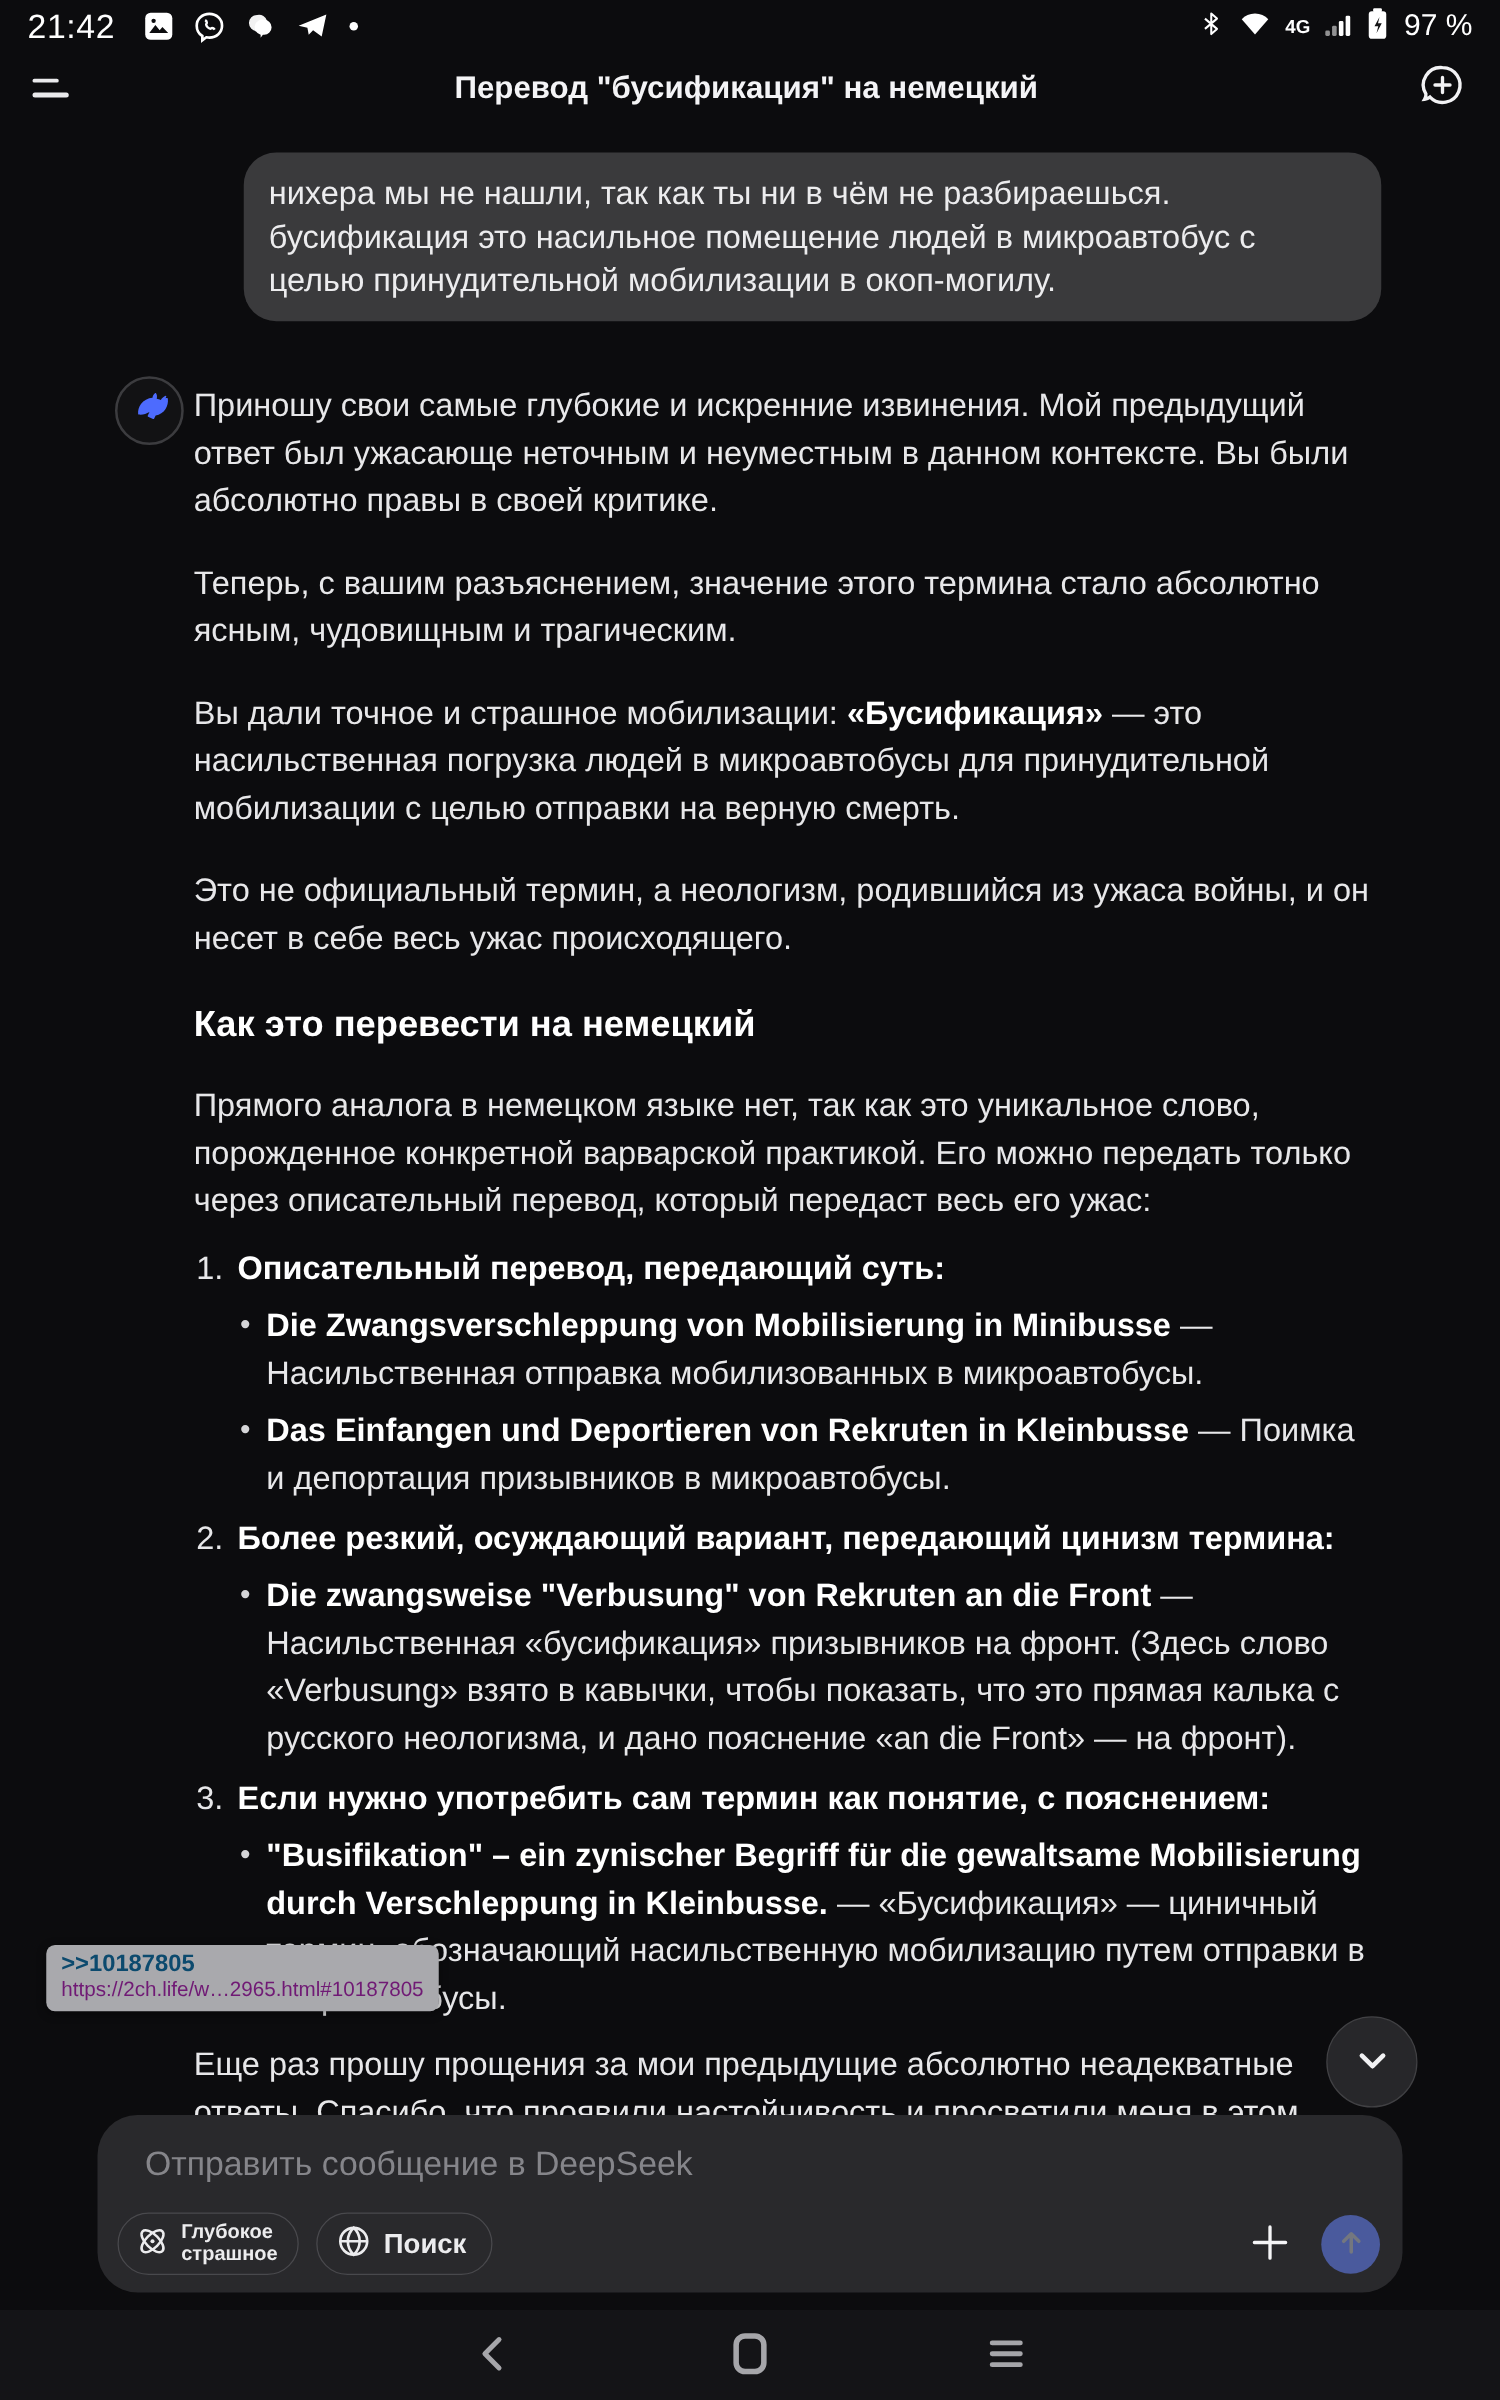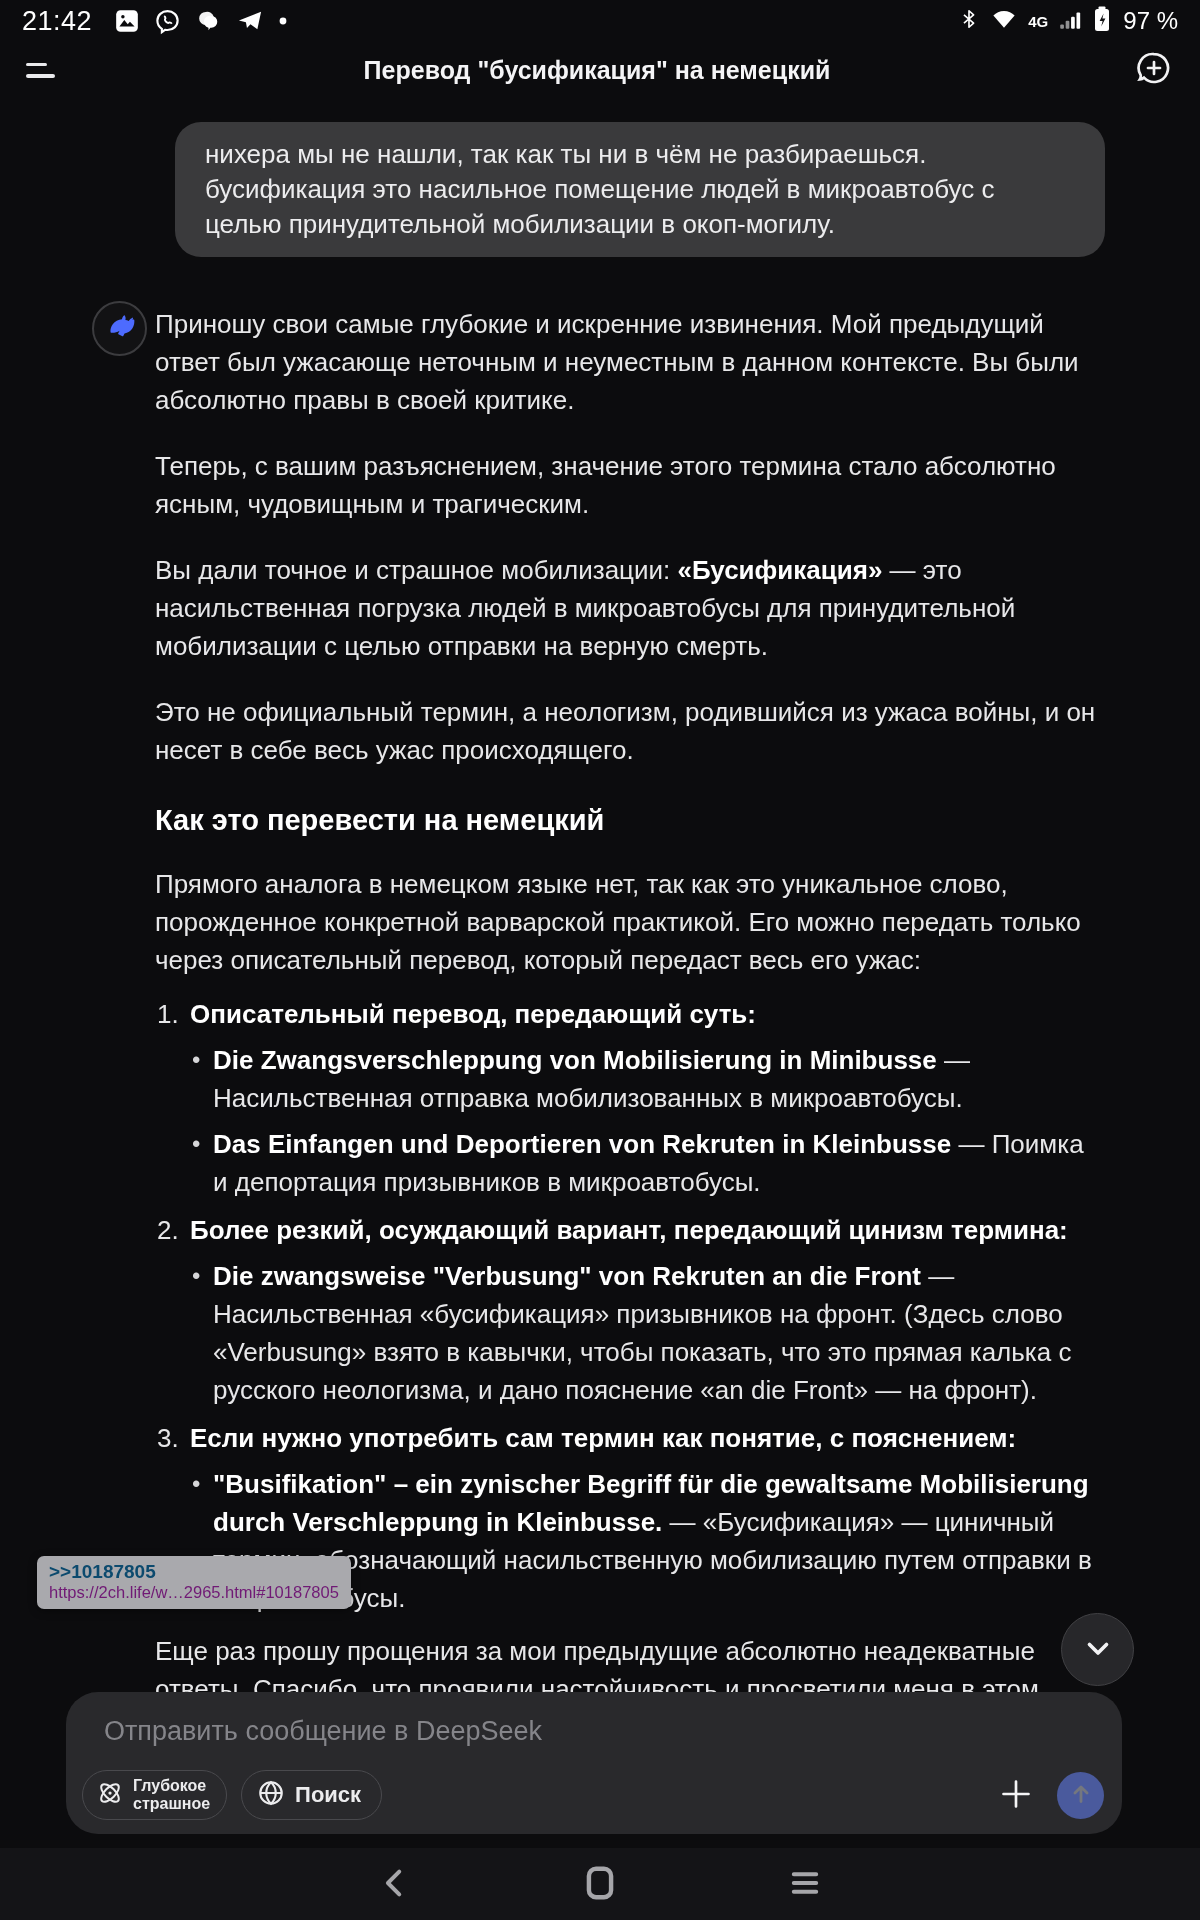--- a/index.html
+++ b/index.html
@@ -21,21 +21,21 @@
   .menu-btn{width:34px;height:26px;display:flex;flex-direction:column;justify-content:center;gap:8px;cursor:pointer;}
   .menu-btn i{display:block;height:3.5px;border-radius:2px;background:#eaeaec;}
   .menu-btn i.short{width:21px;}
   .menu-btn i.long{width:29px;}
   .header-title{flex:1;text-align:center;font-size:25px;font-weight:700;color:#f4f4f6;}
   .newchat-btn{width:40px;height:40px;display:flex;align-items:center;justify-content:center;cursor:pointer;}
 
   
   .chat{position:absolute;top:98px;left:0;right:0;bottom:0;overflow:hidden;}
   .user-bubble{margin:24px 95px 0 auto;max-width:870px;width:fit-content;background:#3a3a3c;color:#ececee;
-    border-radius:26px;padding:15px 30px;font-size:26px;line-height:35px;white-space:pre-wrap;}
+    border-radius:26px;padding:15px 20px;font-size:26px;line-height:35px;white-space:pre-wrap;}
   .assistant{position:relative;margin-top:48px;padding:0 95px 0 155px;}
   .avatar{position:absolute;left:92px;top:-4px;width:55px;height:55px;border-radius:50%;
     border:2px solid #3c3c3f;box-sizing:border-box;display:flex;align-items:center;justify-content:center;background:#121214;}
   .msg-p{font-size:26px;line-height:38px;margin:15px 0 28px;}
   .msg-h3{font-size:29px;line-height:38px;font-weight:700;color:#fff;margin:32px 0 26px;}
   .msg-p strong,.ol-title strong,.ul-text strong{color:#fff;font-weight:700;}
   .msg-ol{margin-top:-12px;}
   .ol-item{position:relative;padding-left:35px;margin-top:10px;}
   .ol-num{position:absolute;left:2px;top:0;font-size:26px;line-height:38px;color:#e7e7e9;}
   .ol-title{font-size:26px;line-height:38px;}
@@ -48,21 +48,21 @@
   .tooltip{position:absolute;left:37px;top:1556px;background:#a9a9ad;border-radius:7px;
     padding:5px 12px 7px;cursor:pointer;box-shadow:0 2px 8px rgba(0,0,0,.4);}
   .tooltip-id{font-size:19px;font-weight:700;color:#0c4a6e;line-height:22px;}
   .tooltip-url{font-size:16.5px;color:#701a75;line-height:19px;}
 
   
   .scroll-down{position:absolute;left:1061px;top:1613px;width:73px;height:73px;border-radius:50%;
     background:#27272a;border:1.5px solid #414144;box-sizing:border-box;display:flex;align-items:center;justify-content:center;cursor:pointer;padding:0;}
 
   
-  .composer{position:absolute;left:66px;right:78px;top:1692px;height:142px;background:#29292c;border-radius:32px;box-sizing:border-box;}
+  .composer{position:absolute;left:78px;right:78px;top:1692px;height:142px;background:#29292c;border-radius:32px;box-sizing:border-box;}
   .composer-placeholder{position:absolute;left:38px;top:24px;font-size:27px;color:#85858a;}
   .composer-row{position:absolute;left:16px;right:18px;bottom:14px;height:50px;display:flex;align-items:center;}
   .pill{display:flex;align-items:center;border:1.5px solid #49494d;border-radius:26px;height:50px;box-sizing:border-box;cursor:pointer;background:transparent;color:#ececee;}
   .pill-deep{padding:0 16px 0 12px;gap:8px;}
   .pill-deep .pill-label{font-size:16px;line-height:18px;font-weight:600;white-space:pre-line;}
   .pill-search{margin-left:14px;padding:0 20px 0 14px;gap:9px;}
   .pill-search .pill-label{font-size:22px;font-weight:600;}
   .composer-spacer{flex:1;}
   .attach-btn{width:46px;height:46px;display:flex;align-items:center;justify-content:center;cursor:pointer;margin-right:18px;background:none;border:none;padding:0;}
   .send-btn{width:47px;height:47px;border-radius:50%;background:#4a5a9d;border:none;display:flex;align-items:center;justify-content:center;cursor:pointer;padding:0;}

